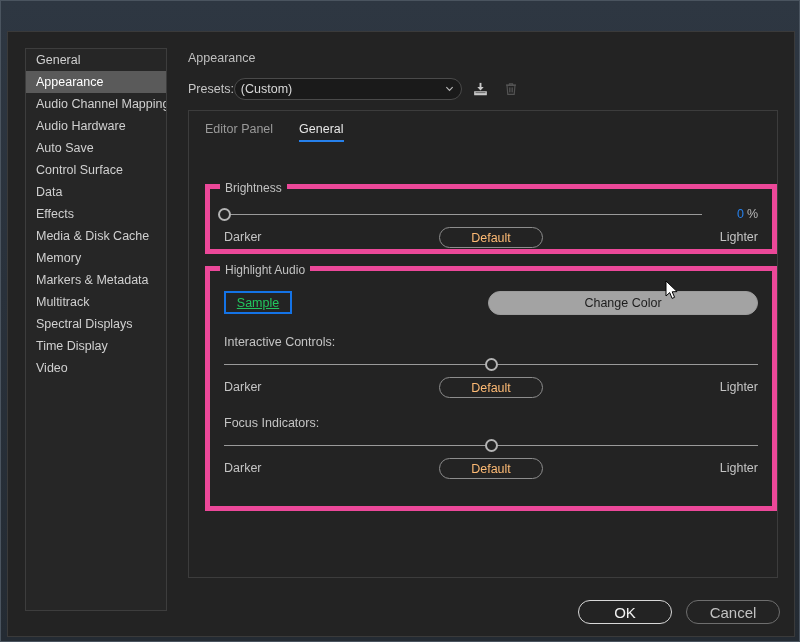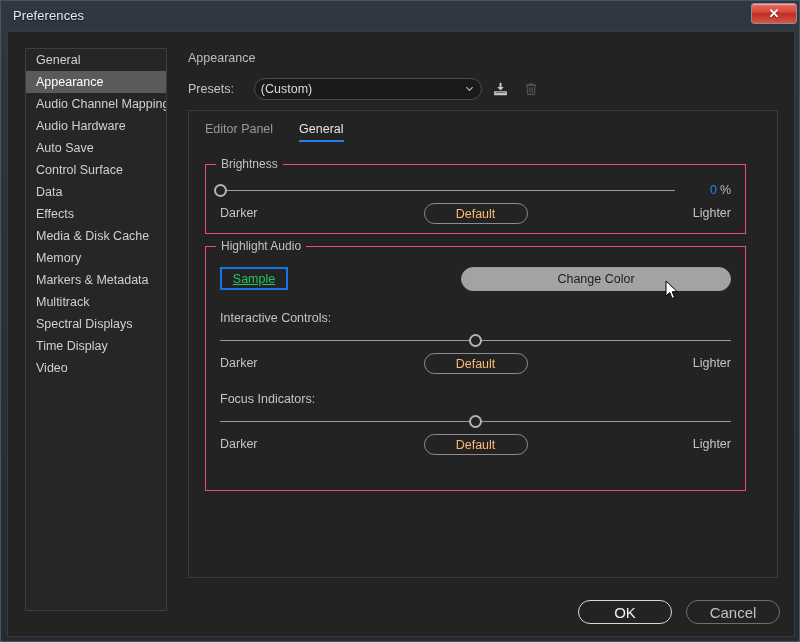--- a/index.html
+++ b/index.html
@@ -89,21 +89,21 @@
   #panel-title {
     position: absolute; left: 10px; top: 9px;
     font-size: 12.5px; color: #bfbfbf;
   }
 
   
   #presets-row {
     position: absolute; left: 10px; top: 36px;
     display: flex; align-items: center;
   }
-  #presets-label { font-size: 12.5px; color: #c6c6c6; margin-right: 20px; }
+  #presets-label { font-size: 12.5px; color: #c6c6c6; margin-right: 0; }
   #presets-select {
     width: 228px; height: 22px;
     background: #1a1a1a;
     border: 1px solid #4a4a4a;
     border-radius: 11px;
     display: flex; align-items: center;
     padding: 0 6px;
     cursor: pointer;
     position: relative;
   }
@@ -148,22 +148,23 @@
     content: "";
     position: absolute;
     left: 0; right: 0; bottom: -1px;
     height: 2px;
     background: #2680eb;
   }
 
   
   .group {
     position: absolute;
-    left: 16px; right: 31px;
-    border: 1px solid #ec4899;
+    left: 16px; right: 0;
+    border: 5px solid #ec4899;
+    margin-top: 20px;
   }
   .group-legend {
     position: absolute;
     left: 10px; top: -8px;
     background: #232323;
     padding: 0 5px;
     font-size: 12px;
     color: #c2c2c2;
     white-space: nowrap;
   }
@@ -285,26 +286,20 @@
     width: 14px; height: 21px;
     pointer-events: none;
     z-index: 50;
   }
 </style>
 </head>
 <body>
 
 <div id="window">
 
-  <div id="titlebar">
-    <span id="title-text">Preferences</span>
-    <div id="close-button">
-      <span class="x">✕</span>
-    </div>
-  </div>
 
   <div id="body">
 
     <div id="sidebar">
         <div class="side-item">
           <span>General</span>
         </div>
         <div class="side-item selected">
           <span>Appearance</span>
         </div>

